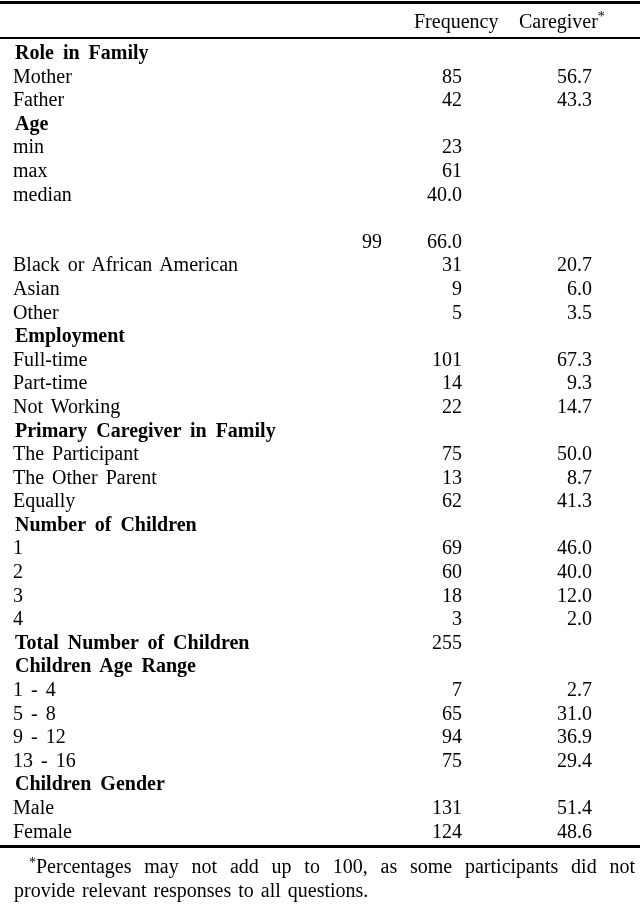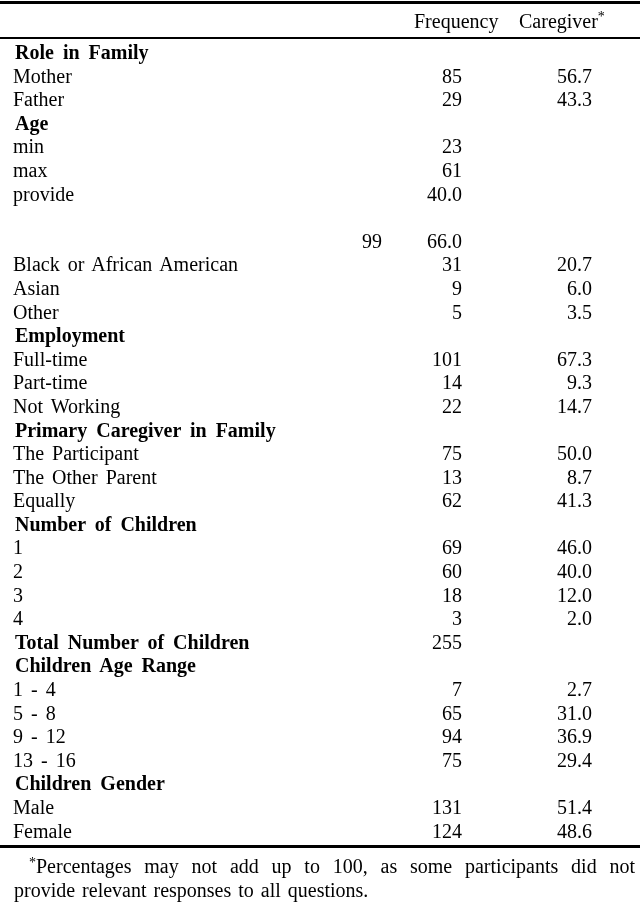--- a/index.html
+++ b/index.html
@@ -110,21 +110,21 @@
   </div>
 
   <div class="row">
     <span class="cell label">Mother</span>
     <span class="cell freq">85</span>
     <span class="cell pct">56.7</span>
   </div>
 
   <div class="row">
     <span class="cell label">Father</span>
-    <span class="cell freq">29</span>
+    <span class="cell freq">42</span>
     <span class="cell pct">43.3</span>
   </div>
 
   <div class="row section">
     <span class="cell label">Age</span>
     <span class="cell freq"></span>
     <span class="cell pct"></span>
   </div>
 
   <div class="row">
@@ -133,21 +133,21 @@
     <span class="cell pct"></span>
   </div>
 
   <div class="row">
     <span class="cell label">max</span>
     <span class="cell freq">61</span>
     <span class="cell pct"></span>
   </div>
 
   <div class="row">
-    <span class="cell label">provide</span>
+    <span class="cell label">median</span>
     <span class="cell freq">40.0</span>
     <span class="cell pct"></span>
   </div>
 
   <div class="row section">
     <span class="cell freq"></span>
     <span class="cell pct"></span>
   </div>
 
   <div class="row">

